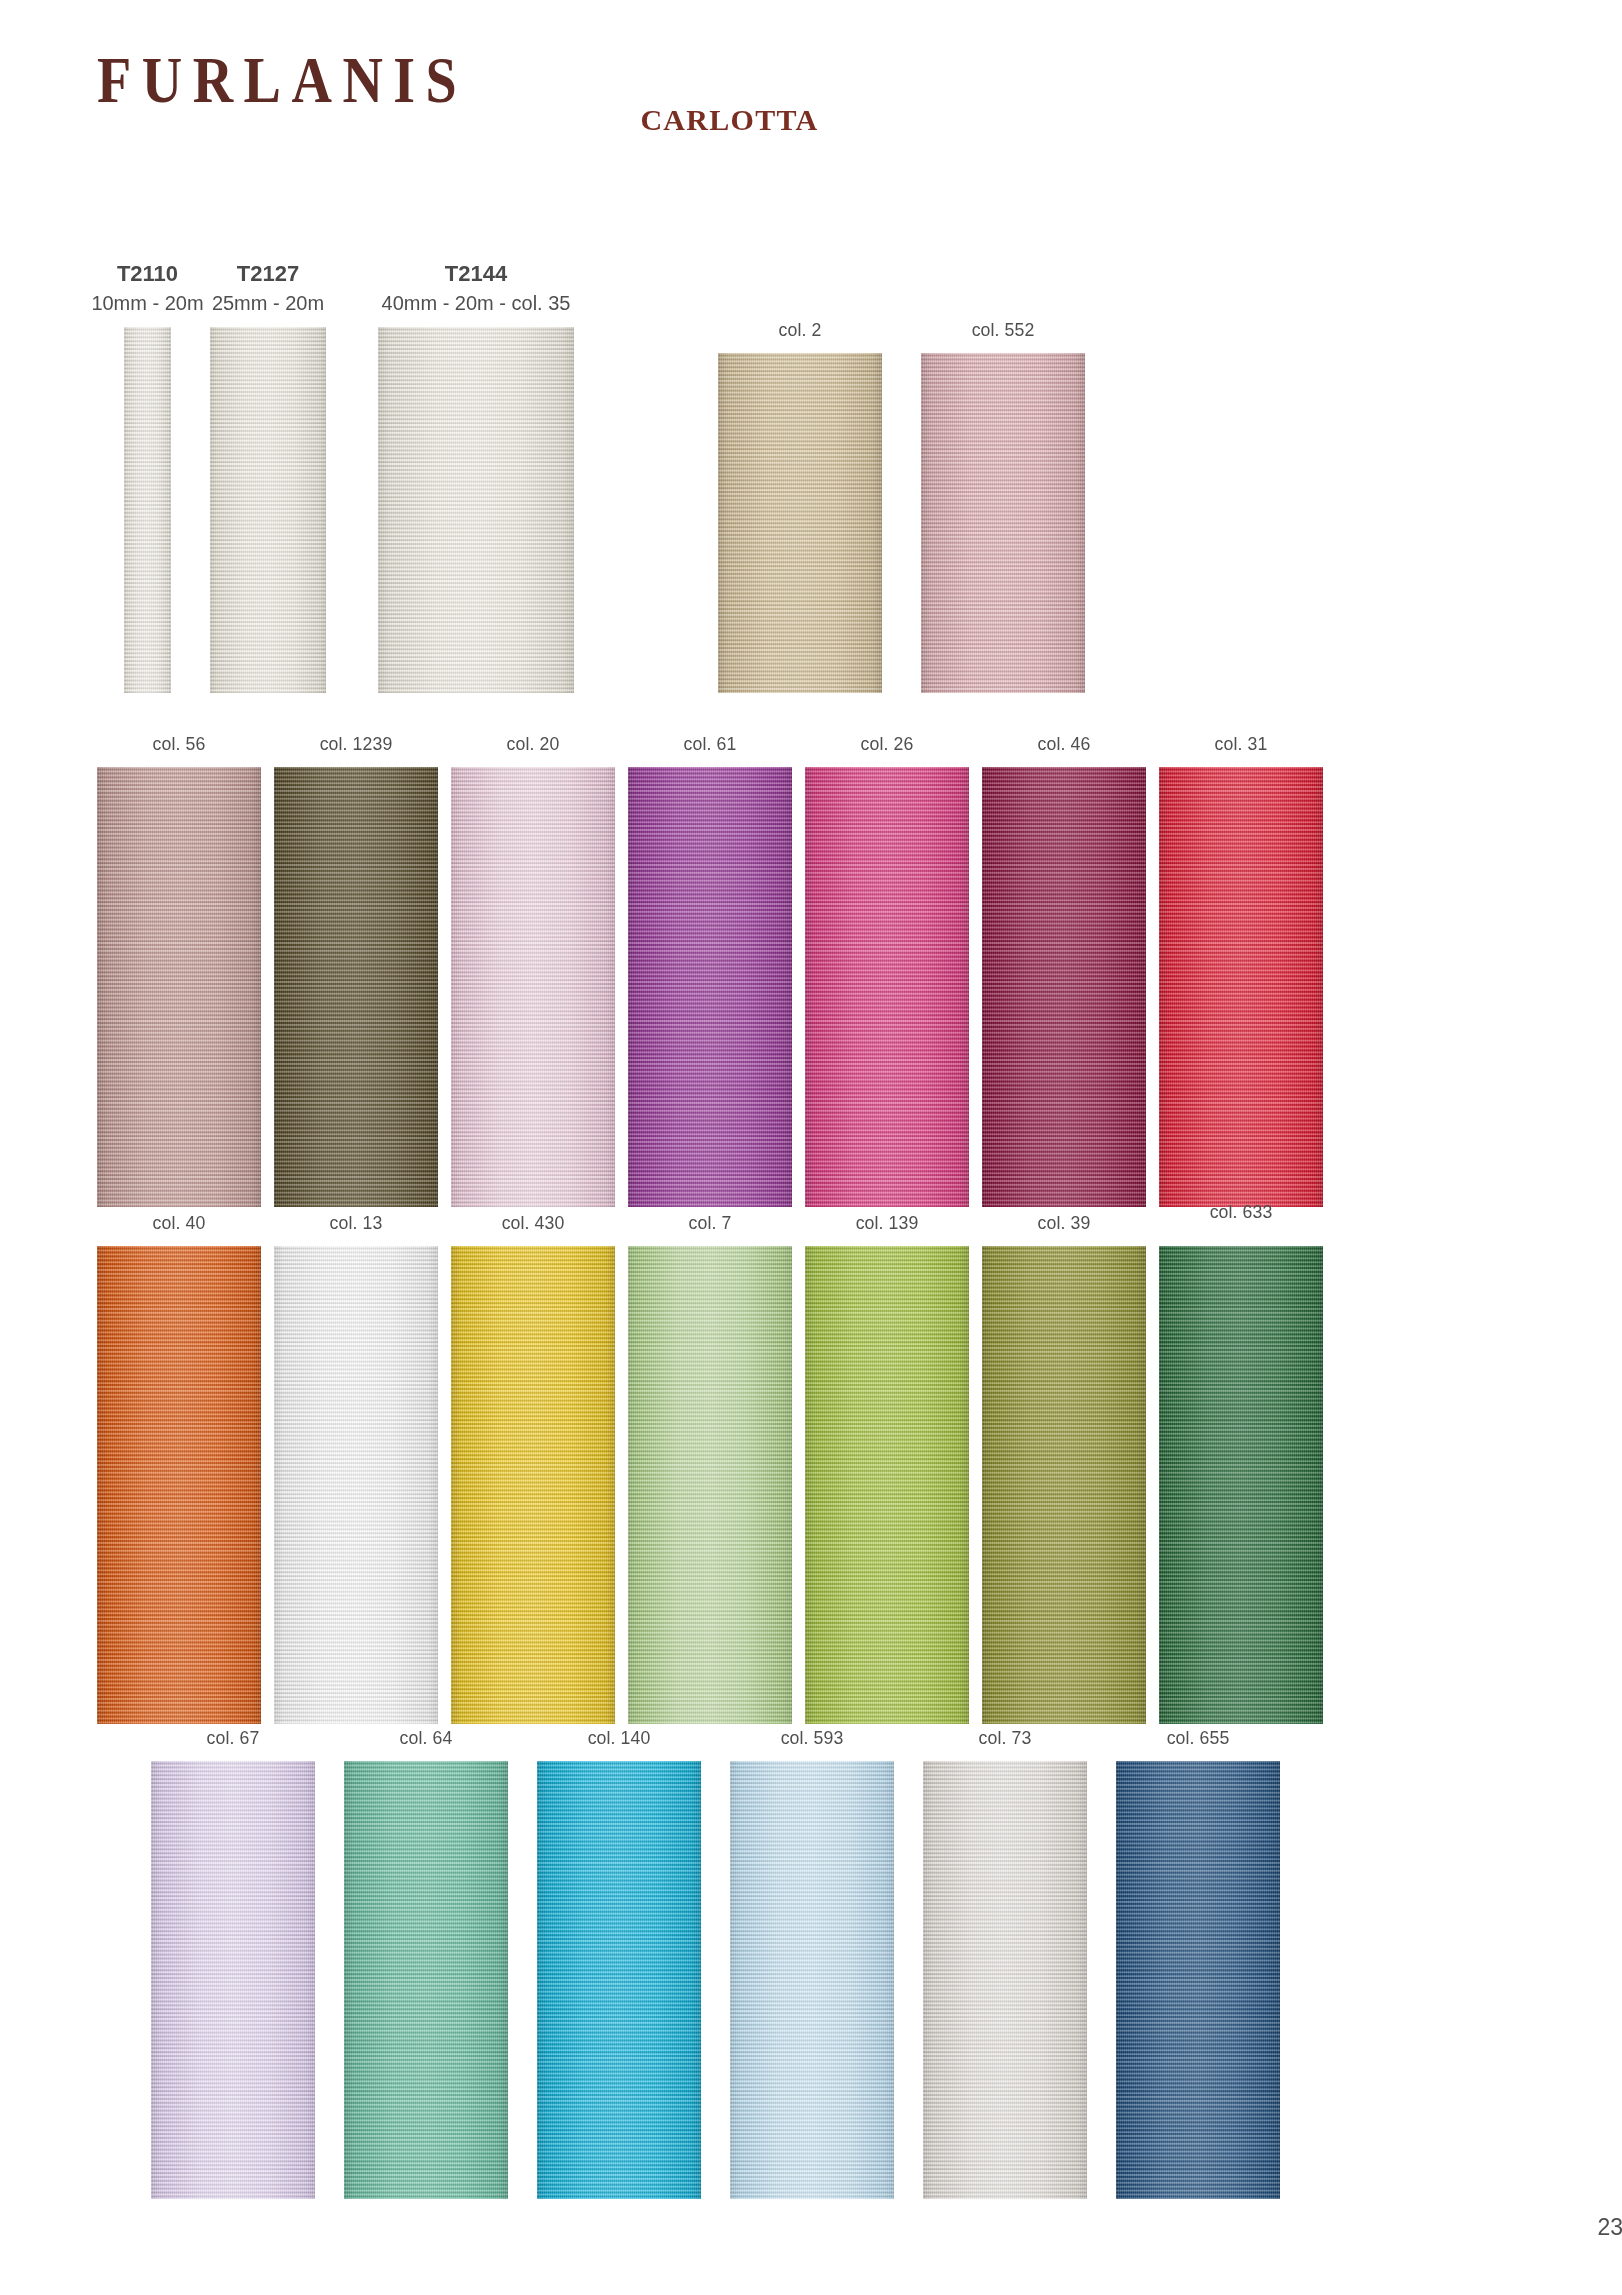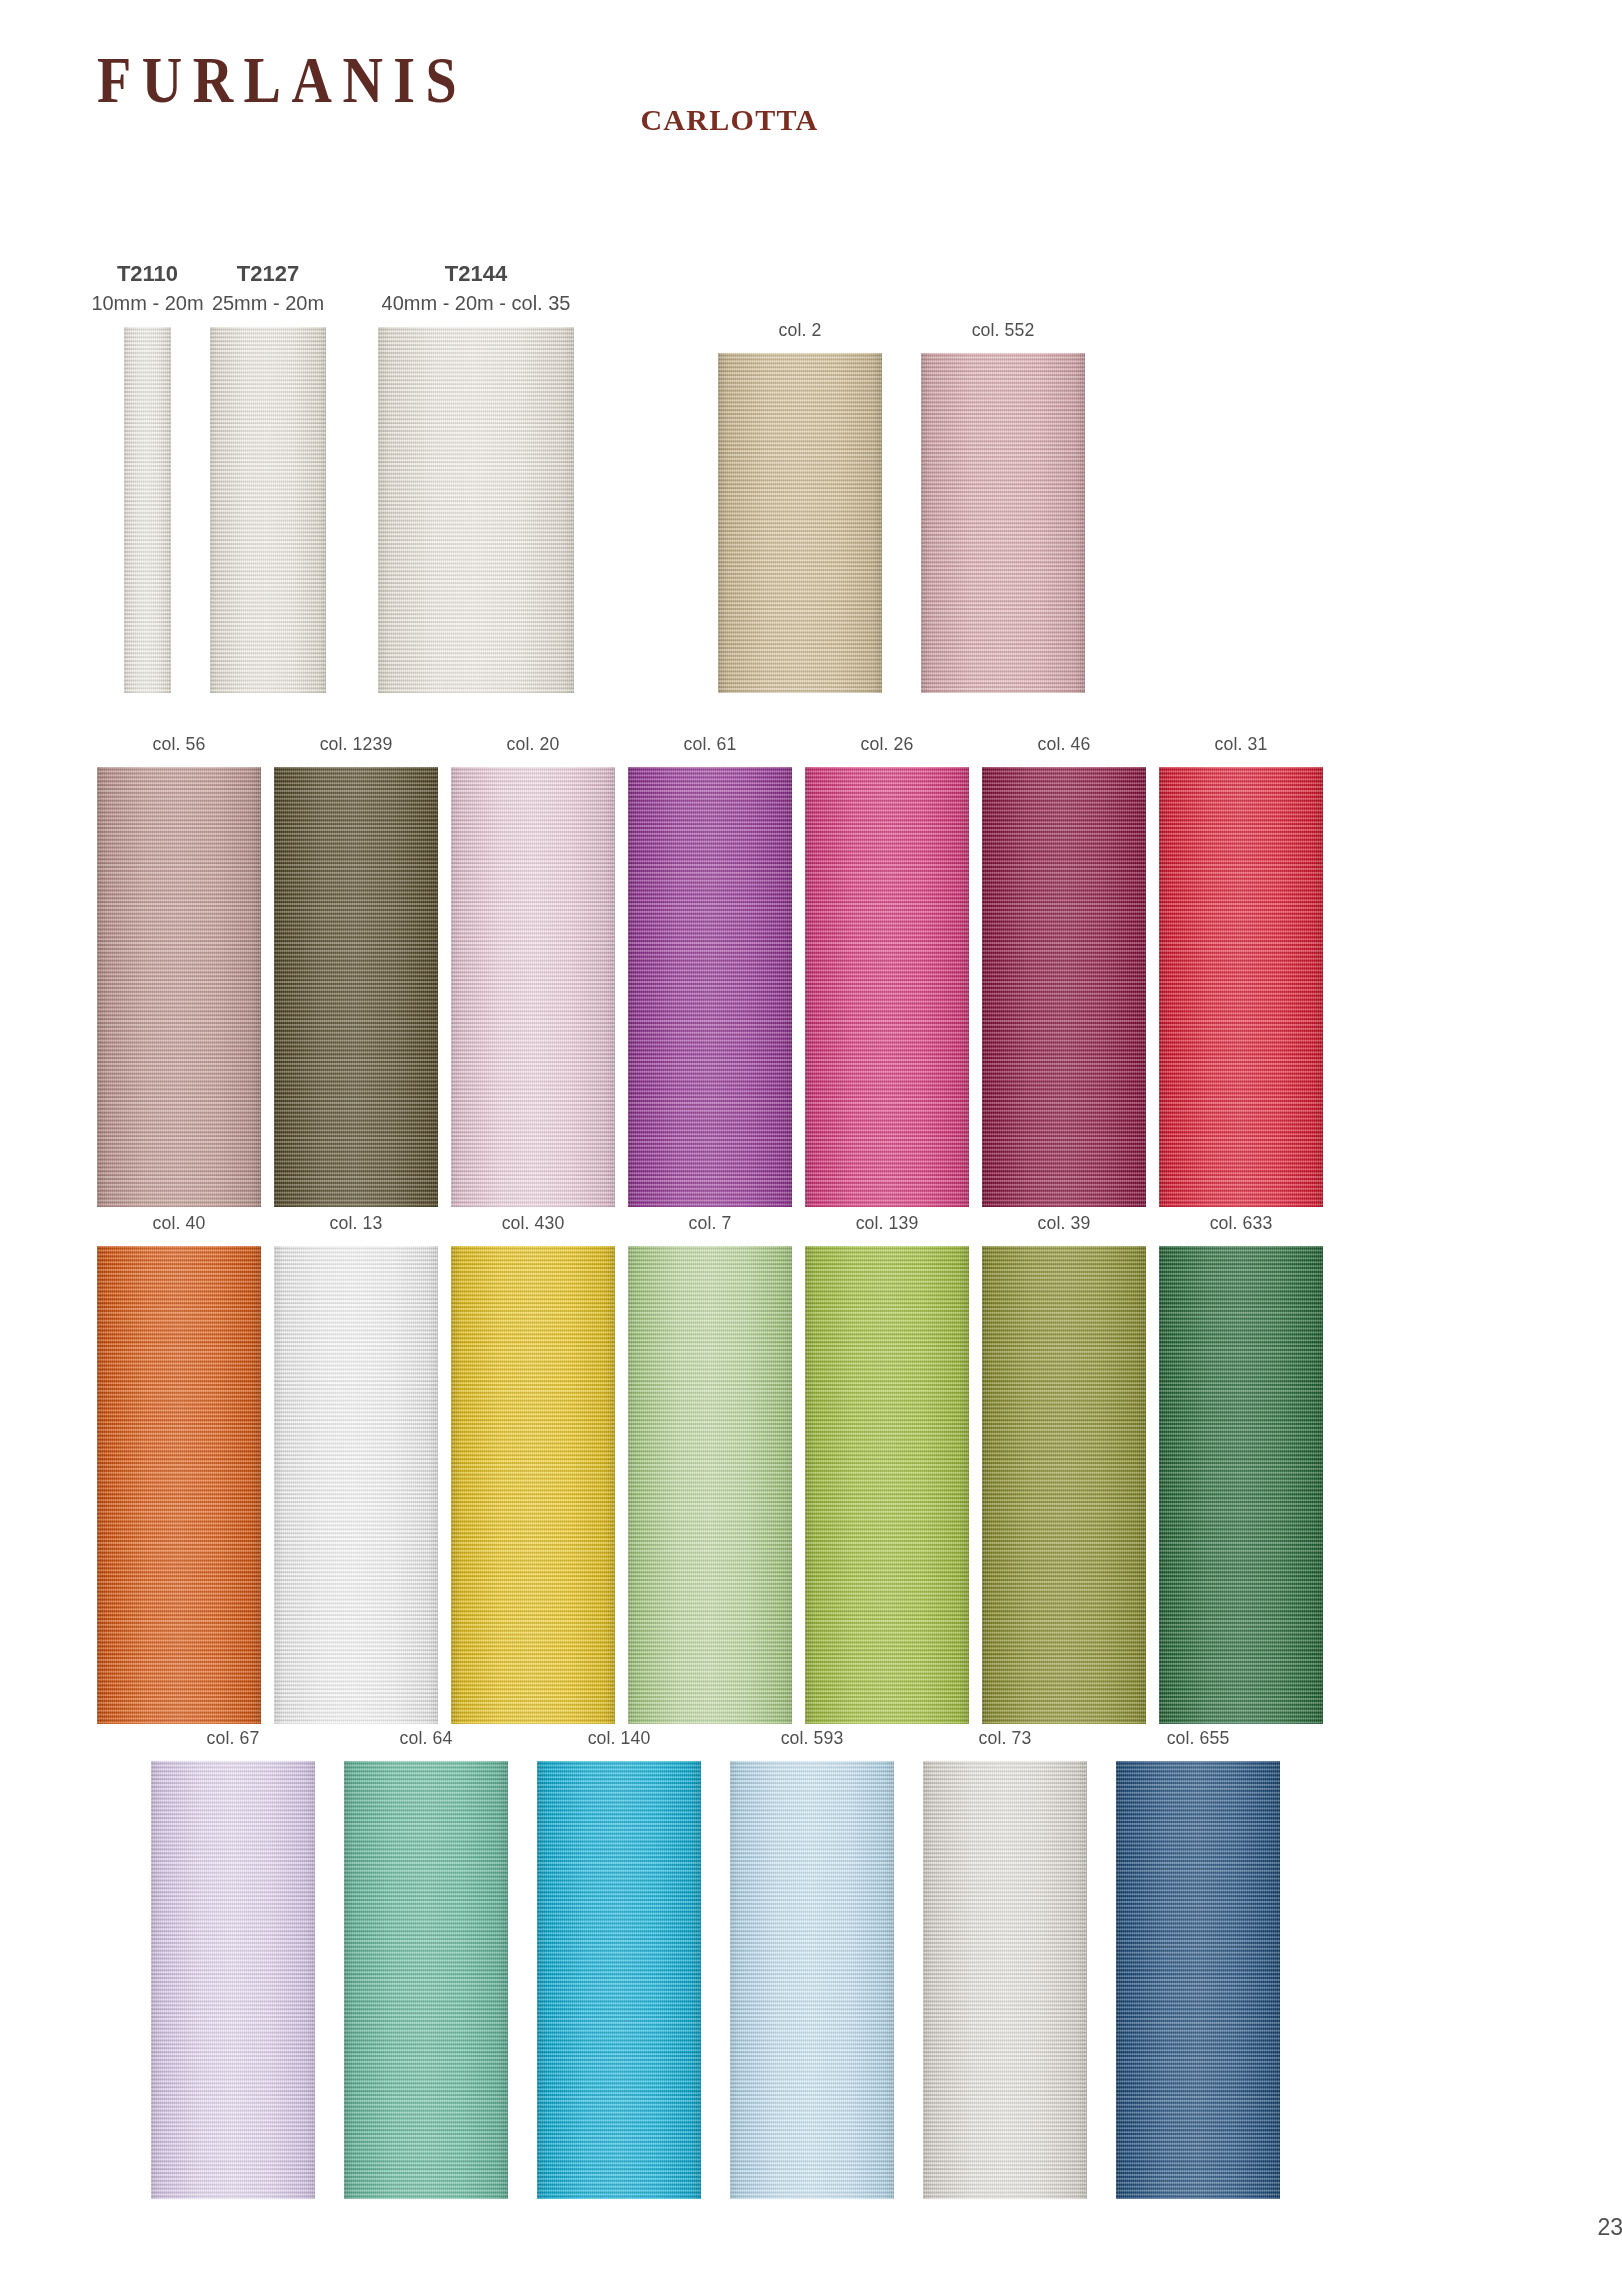--- a/index.html
+++ b/index.html
@@ -246,21 +246,21 @@
         <div class="ribbon edge-light" style="width: 164px; height: 478px; background: rgb(166, 203, 126);"></div>
       </div>
       <div class="swatch-cell" style="width: 164px; margin-left: 13px;">
         <div class="cell-caption">col. 139</div>
         <div class="ribbon" style="width: 164px; height: 478px; background: rgb(166, 198, 58);"></div>
       </div>
       <div class="swatch-cell" style="width: 164px; margin-left: 13px;">
         <div class="cell-caption">col. 39</div>
         <div class="ribbon" style="width: 164px; height: 478px; background: rgb(144, 147, 43);"></div>
       </div>
-      <div class="swatch-cell" style="width: 164px; margin-left: 13px;">
+      <div class="swatch-cell" style="width: 164px; margin-left: 13px; gap: 11px;">
         <div class="cell-caption">col. 633</div>
         <div class="ribbon" style="width: 164px; height: 478px; background: rgb(34, 107, 54);"></div>
       </div>
     </div>
     <div class="swatch-row" style="top: 1731px; left: 151px; width: 1472px; height: 468px; gap: 16px;">
       <div class="swatch-cell" style="width: 164px;">
         <div class="cell-caption">col. 67</div>
         <div class="ribbon edge-light" style="width: 164px; height: 438px; background: rgb(221, 204, 238);"></div>
       </div>
       <div class="swatch-cell" style="width: 164px; margin-left: 13px;">

